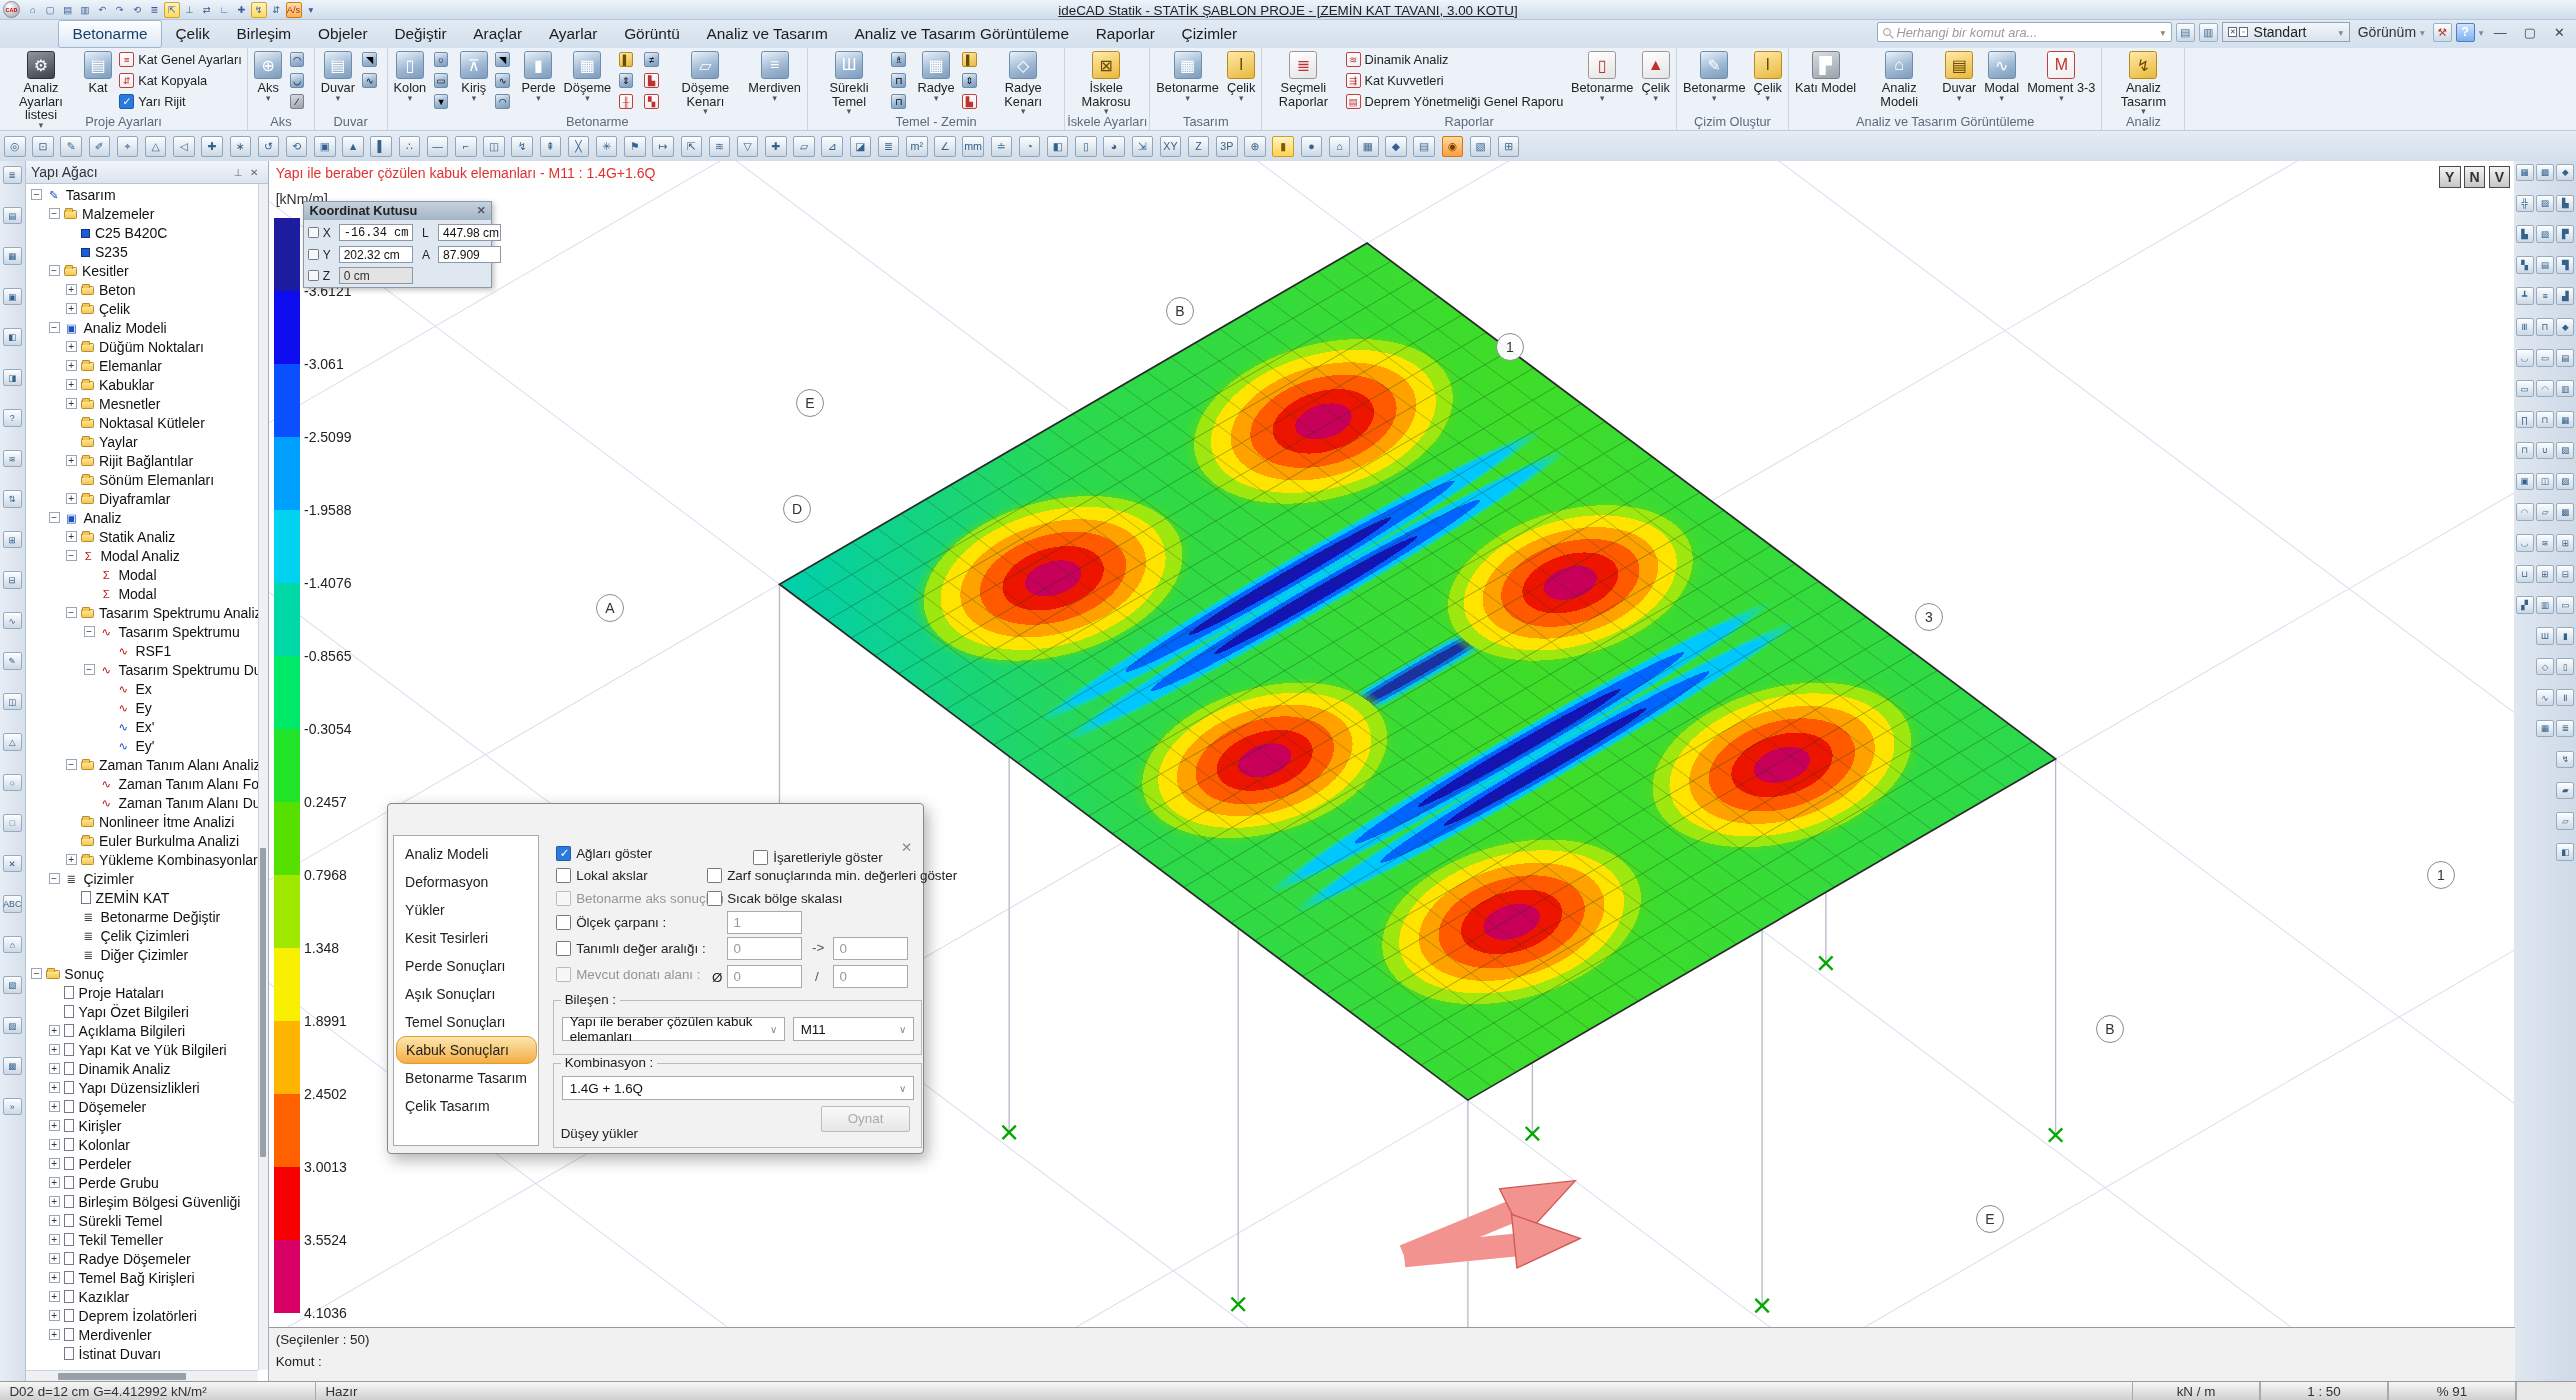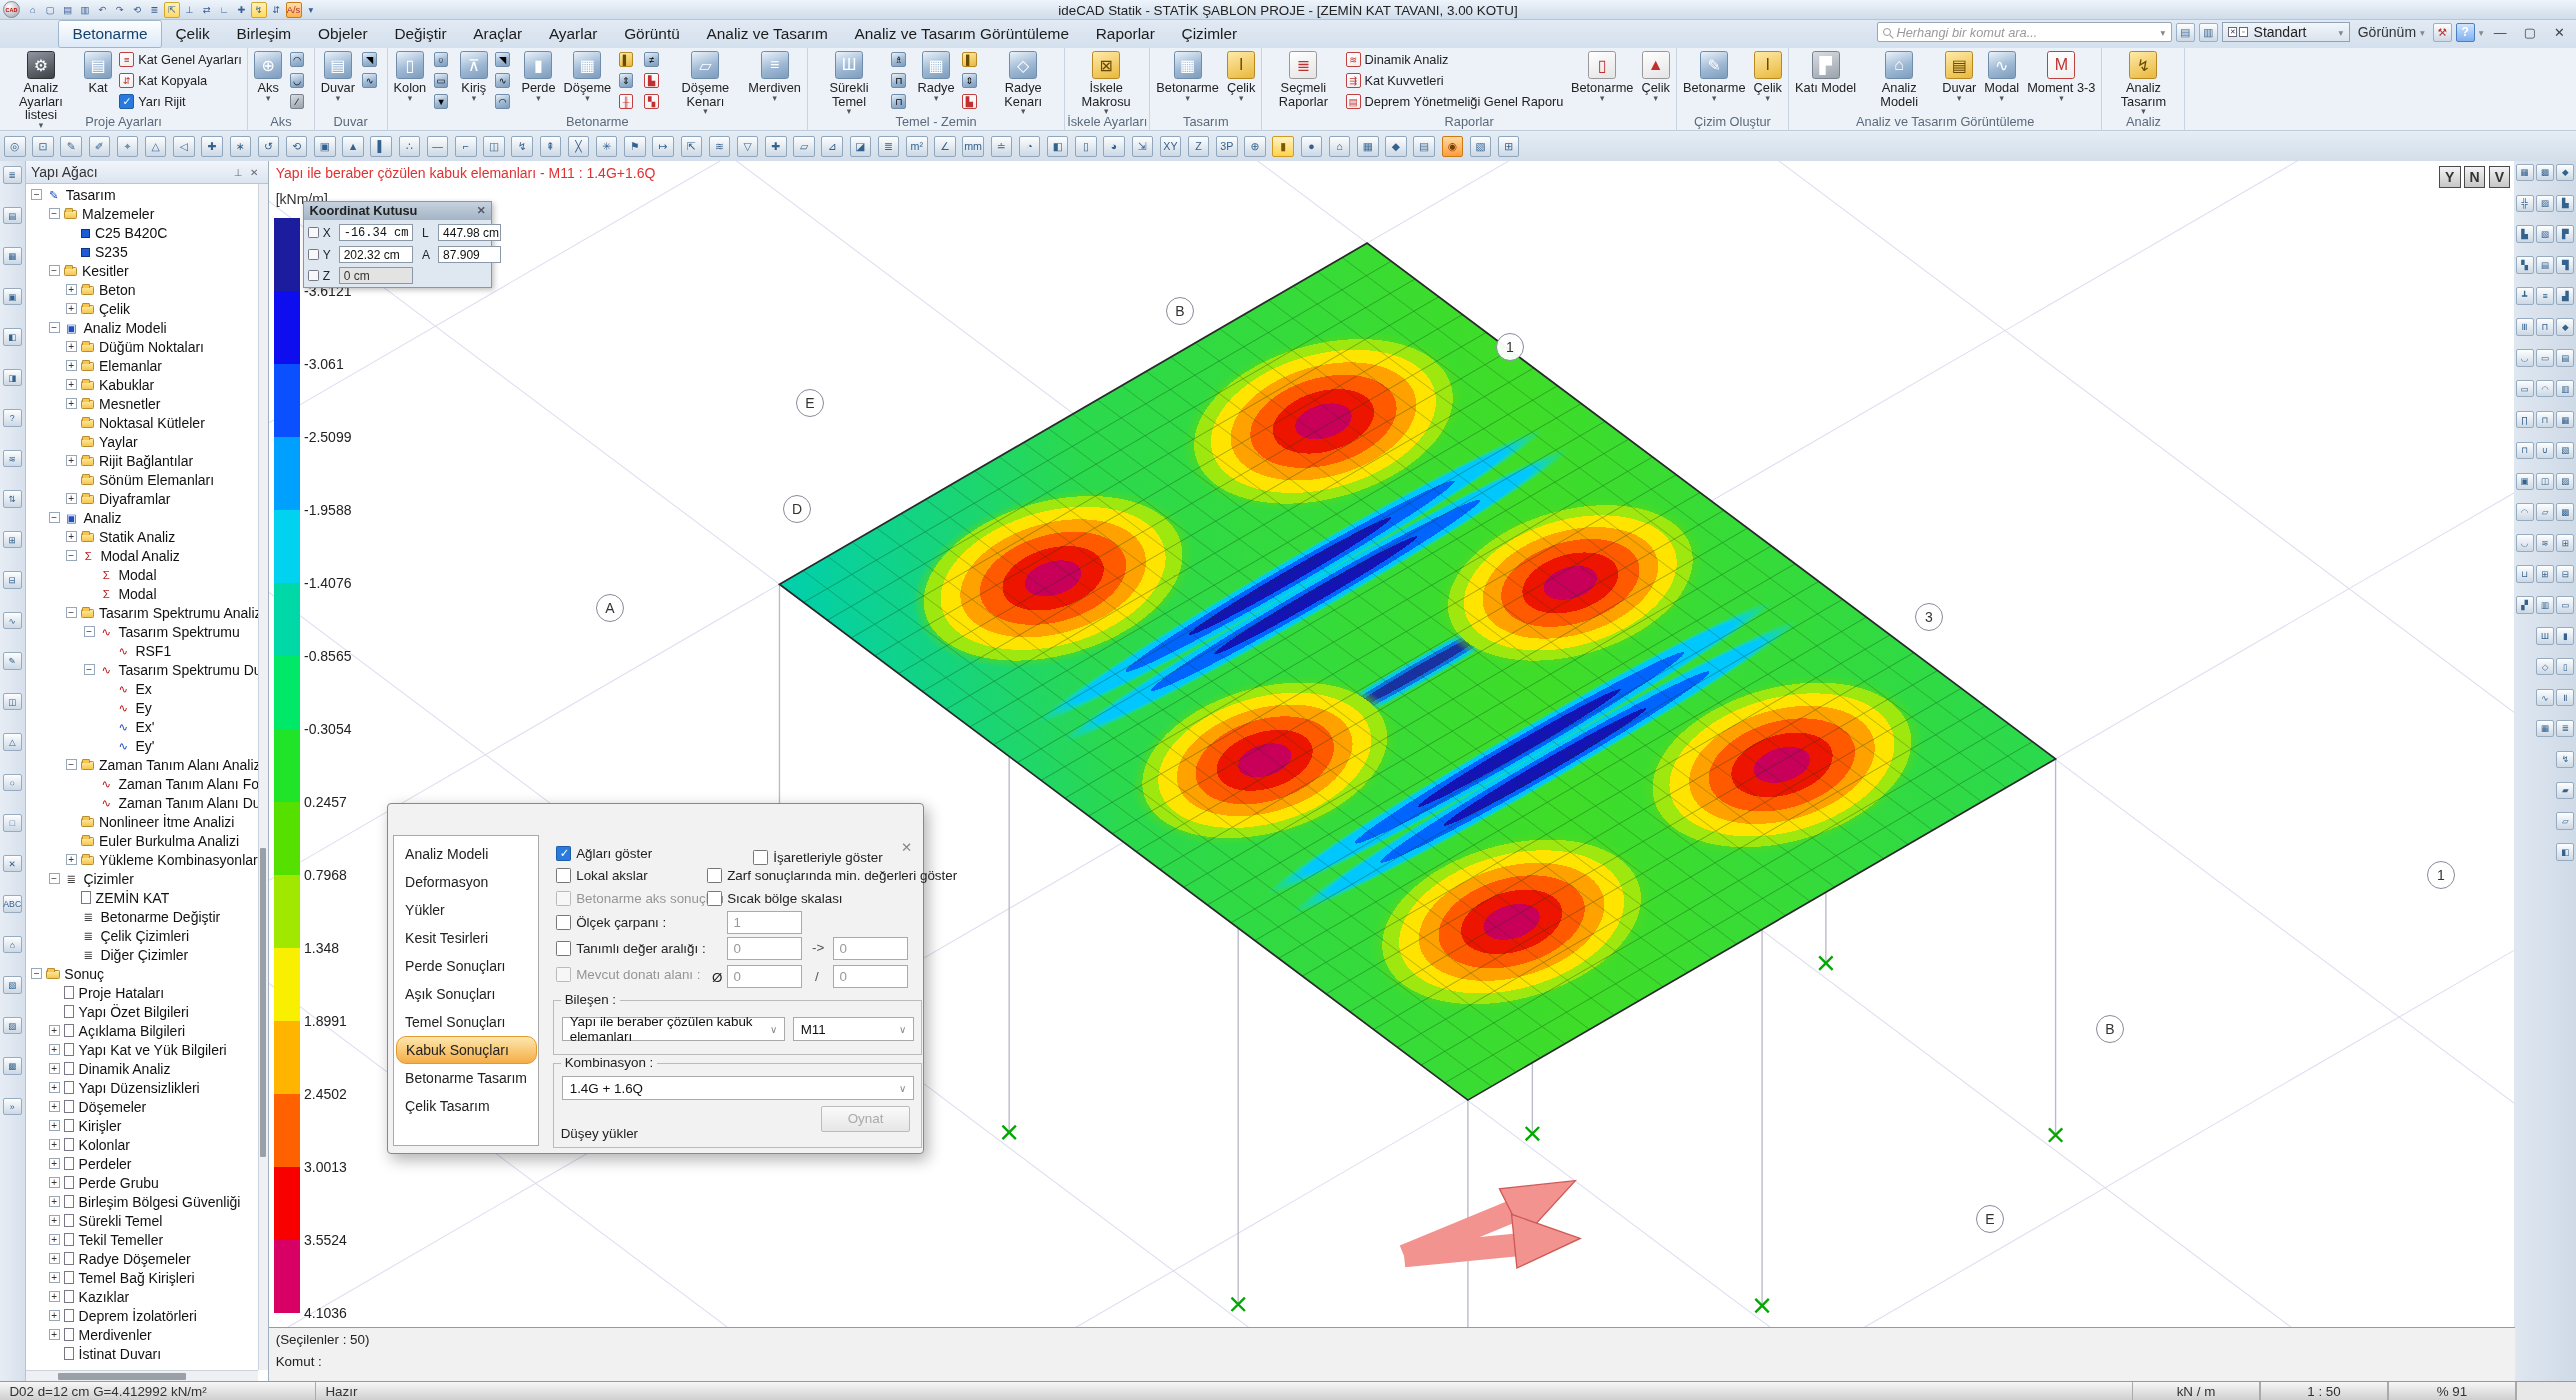--- a/index.html
+++ b/index.html
@@ -13,21 +13,21 @@
   .logo { width:17.5px; height:17.5px; border-radius:50%; margin:0 4px 0 2.7px;
     background:radial-gradient(circle at 35% 30%,#fdfdfd,#b9bcc2 70%,#8d9097);
     border:0.7px solid #8a8d92; color:#c00; font-size:5.4px; font-weight:bold;
     display:flex; align-items:center; justify-content:center; }
   .qtile { width:16px; height:16px; margin:0 0.7px; border:0.7px solid transparent; border-radius:2px;
     display:inline-flex; align-items:center; justify-content:center; font-size:9.4px; color:#3a5e93; }
   .quickbar { display:flex; align-items:center; }
   .quickbar .qtile:nth-child(9), .quickbar .qtile:nth-child(14) { background:linear-gradient(#fff3c0,#ffd95e); border-color:#d3a52c; }
   .quickbar .qtile:nth-child(16) { background:linear-gradient(#ffdfae,#ffb24e); border-color:#cc7a14; color:#a33; }
   .wintitle { position:absolute; left:50%; transform:translateX(-50%); top:2.7px;
-    font-size:13.4px; color:#222; white-space:nowrap; }
+    font-size:13.4px; color:#222; white-space:nowrap;text-decoration:underline; }
 
   
   .tabsrow { position:absolute; left:0; top:20px; width:2576px; height:28px;
     background:linear-gradient(#e2eaf4,#d4e0ed); display:flex; align-items:center; }
   .tabs { display:flex; align-items:center; margin-left:58px; }
   .tab { padding:4px 13.4px; font-size:15.4px; color:#1c1c1c; white-space:nowrap; border-radius:2.7px; }
   .tab[data-sel="1"] { background:linear-gradient(#fdfeff,#dcе9f7); background:linear-gradient(#fdfeff,#dce9f7);
     border:0.7px solid #9fb6ce; color:#17406b; }
   .topright { position:absolute; right:4px; top:2px; display:flex; align-items:center; gap:4px; }
   .searchbox { width:295px; height:20px; background:#fff; border:0.7px solid #9aa7b5; border-radius:2px;

